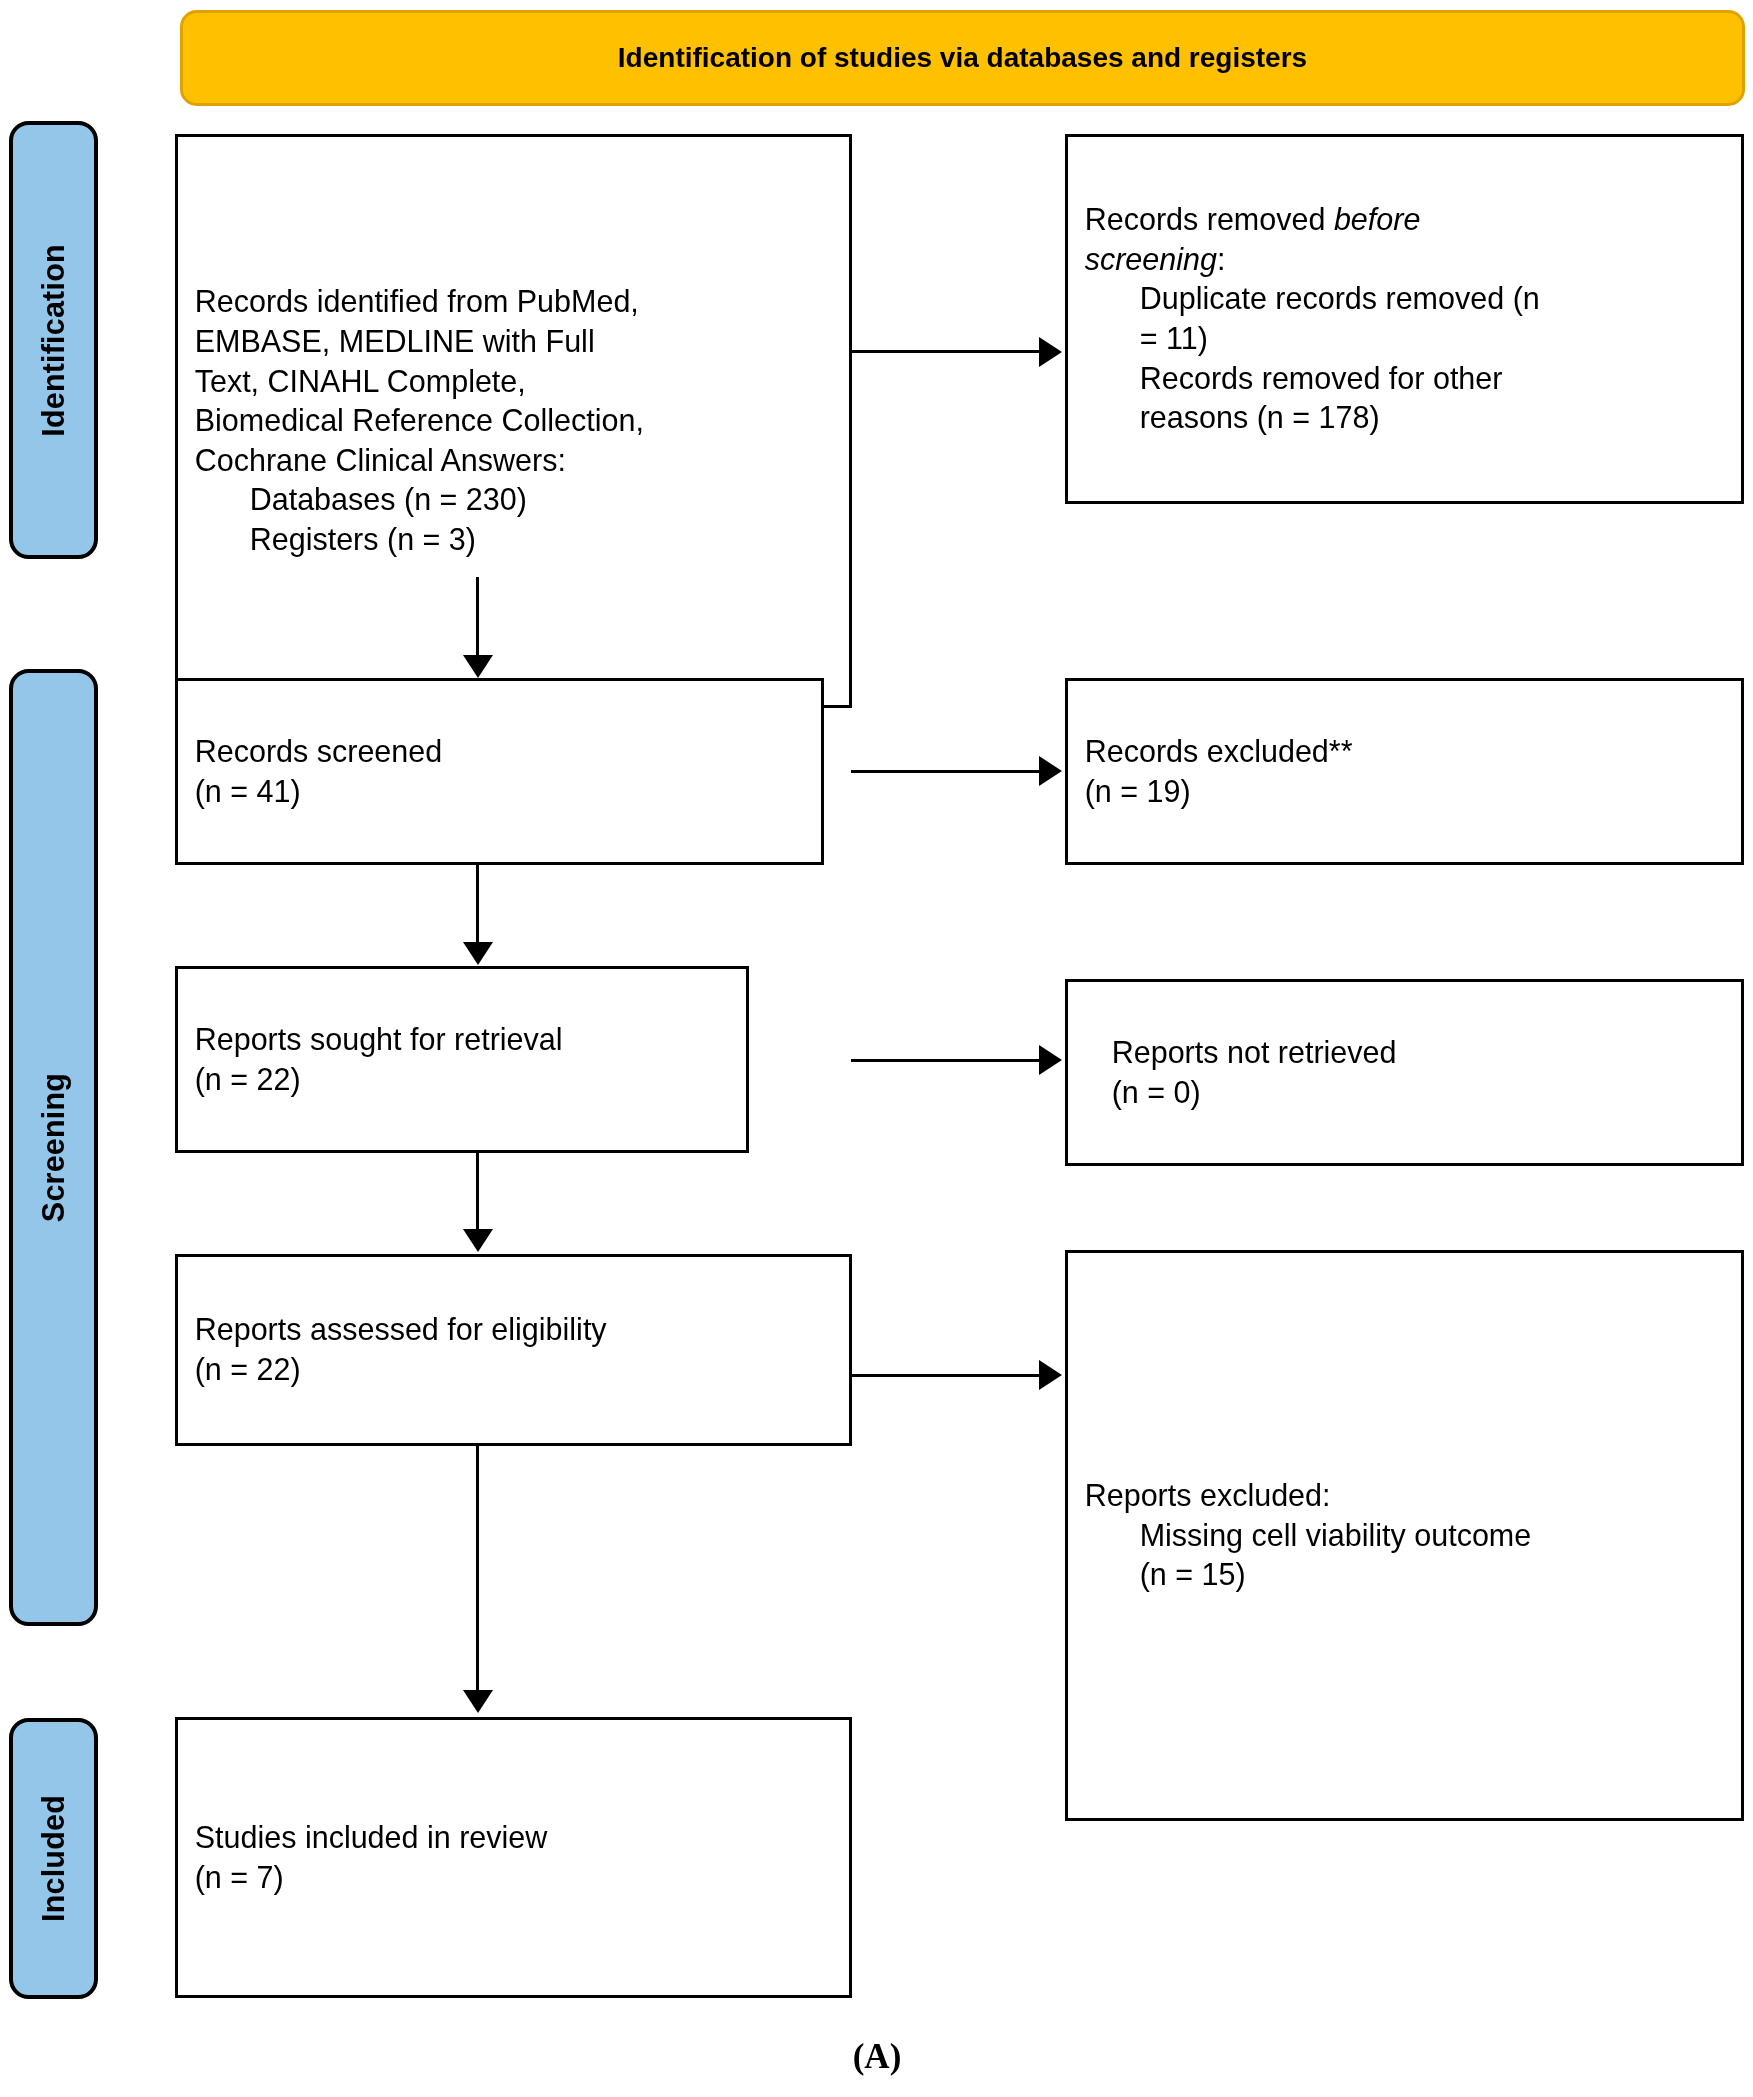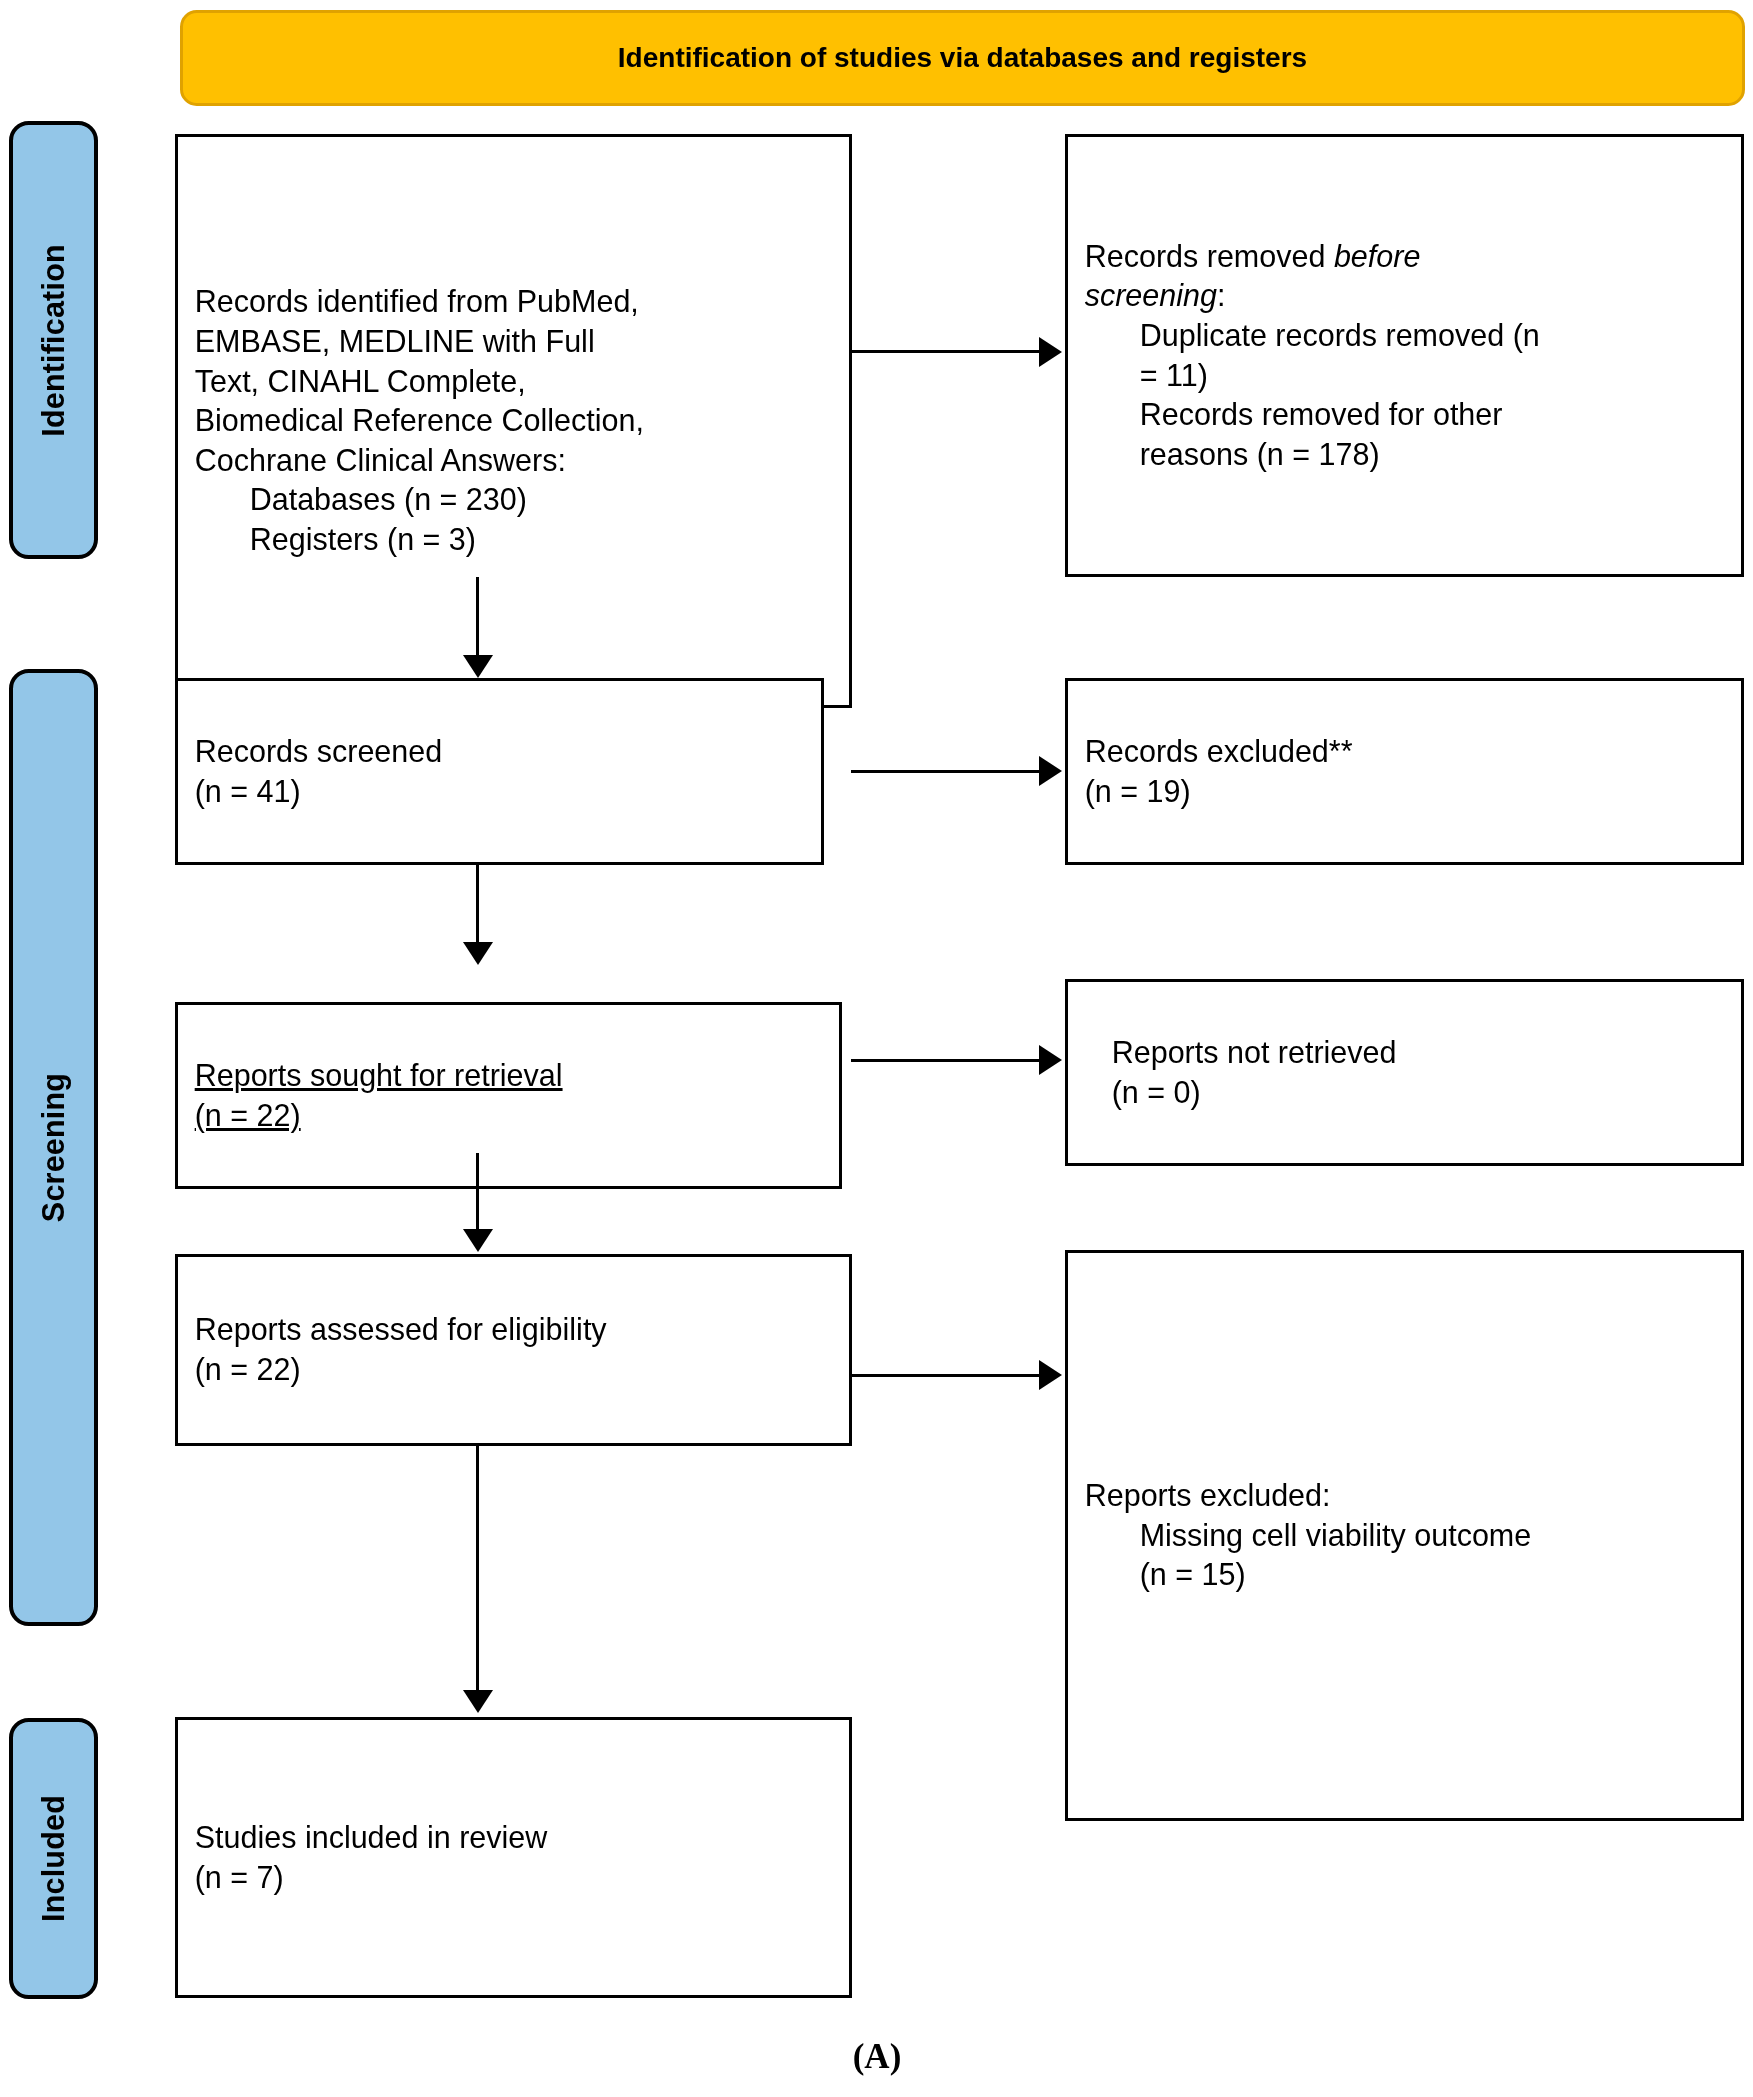--- a/index.html
+++ b/index.html
@@ -70,21 +70,21 @@
       <div class="ln">Records identified from PubMed,</div>
       <div class="ln">EMBASE, MEDLINE with Full</div>
       <div class="ln">Text, CINAHL Complete,</div>
       <div class="ln">Biomedical Reference Collection,</div>
       <div class="ln">Cochrane Clinical Answers:</div>
       <div class="ln ind">Databases (n = 230)</div>
       <div class="ln ind">Registers (n = 3)</div>
     </div>
   </div>
 
-  <div class="box" style="left:1065px;top:134px;width:679px;height:443px;">
+  <div class="box" style="left:1065px;top:134px;width:679px;height:370px;">
     <div class="box-inner">
       <div class="ln"><span>Records removed </span><span class="it">before</span></div>
       <div class="ln"><span class="it">screening</span><span>:</span></div>
       <div class="ln ind">Duplicate records removed (n</div>
       <div class="ln ind">= 11)</div>
       <div class="ln ind">Records removed for other</div>
       <div class="ln ind">reasons (n = 178)</div>
     </div>
   </div>
 
@@ -107,21 +107,21 @@
       <div class="ln">(n = 19)</div>
     </div>
   </div>
 
   <div class="hline" style="left:851px;top:770px;width:192px;"></div>
   <div class="arrow-right" style="left:1039px;top:756px;"></div>
 
   <div class="vline" style="left:476px;top:865px;height:79px;"></div>
   <div class="arrow-down" style="left:463px;top:942px;"></div>
 
-  <div class="box" style="left:175px;top:1002px;width:667px;height:187px;text-decoration:underline;">
+  <div class="box" style="left:175px;top:966px;width:574px;height:187px;">
     <div class="box-inner">
       <div class="ln">Reports sought for retrieval</div>
       <div class="ln">(n = 22)</div>
     </div>
   </div>
 
   <div class="box" style="left:1065px;top:979px;width:679px;height:187px;padding-left:27px;">
     <div class="box-inner">
       <div class="ln">Reports not retrieved</div>
       <div class="ln">(n = 0)</div>

